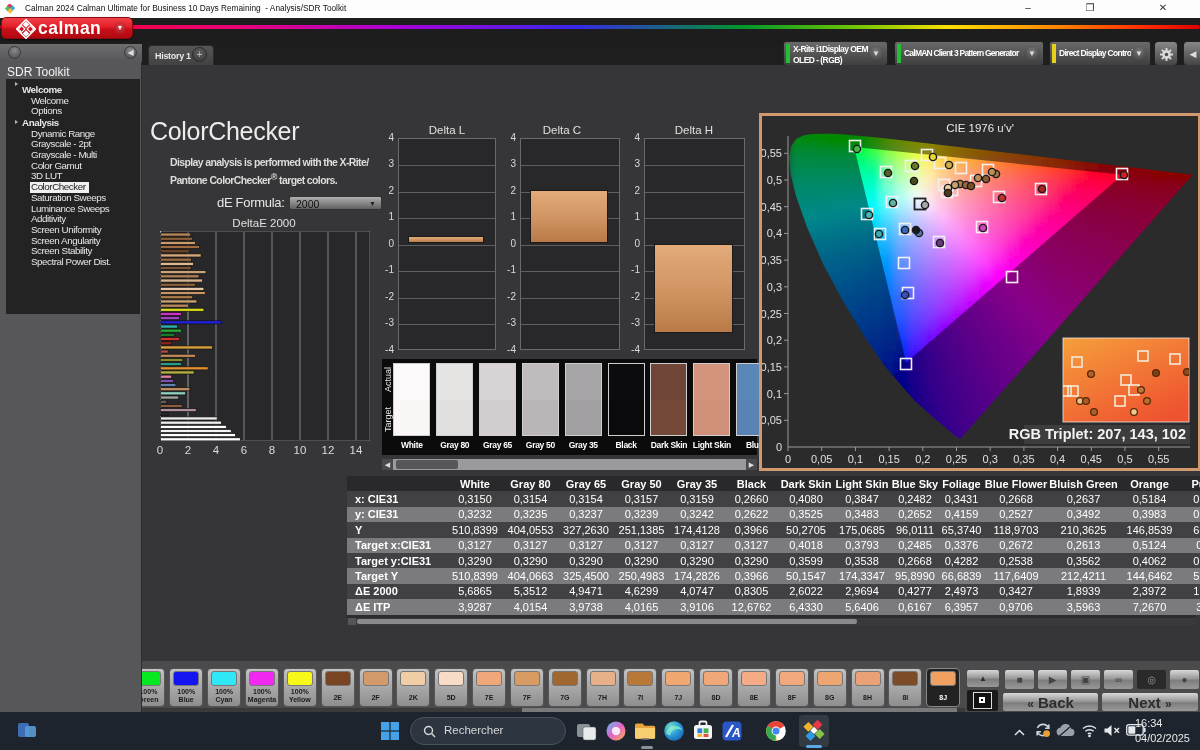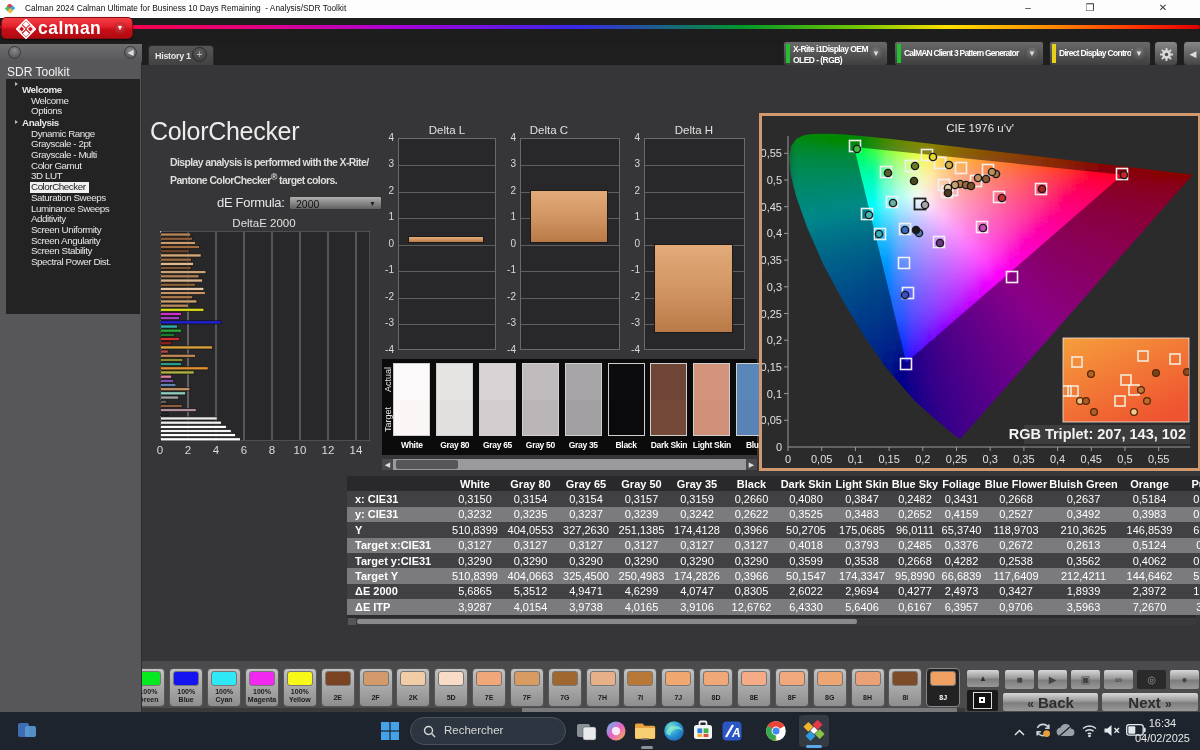--- a/index.html
+++ b/index.html
@@ -86,21 +86,21 @@
 .patch .pl { position:absolute; left:0; top:19px; width:100%; text-align:center; font-size:7px; line-height:8px; color:#1a1a1a; font-weight:bold; }
 .patch.selp { background:#222; border-color:#888; }
 .patch.selp .pl { color:#fff; }
 #bscroll { position:absolute; left:0px; top:47px; width:823px; height:4px; background:#3a3a3a; }
 .navbtn { position:absolute; background:linear-gradient(180deg,#d8d8d8,#9a9a9a 45%,#7e7e7e 55%,#989898); border:1px solid #4a4a4a; border-radius:3px; color:#2e2e2e; text-align:center; }
 
 
 #taskbar { position:absolute; left:0; top:712px; width:1200px; height:38px; background:#1d242d; }
 #search { position:absolute; left:410px; top:5px; width:156px; height:28px; border-radius:14px; background:#2d3540; border:1px solid #4a525c; color:#d8d8d8; font-size:11.5px; }
 .tico { position:absolute; top:6px; width:26px; height:26px; }
-#clock { position:absolute; right:10px; top:4px; font-size:11px; color:#e8e8e8; text-align:center; line-height:15px; }
+#clock { position:absolute; right:10px; top:4px; font-size:11px; color:#e8e8e8; text-align:left; line-height:15px; }
 </style>
 </head>
 <body>
 
 <div id="titlebar">
   <svg class="abs" style="left:5px;top:4px" width="10" height="10" viewBox="0 0 13 13">
     <rect x="3.2" y="0.4" width="5.4" height="5.4" fill="#e8374a" transform="rotate(45 6.5 3.2)"></rect>
     <rect x="0.4" y="3.2" width="5.4" height="5.4" fill="#3bb54a" transform="rotate(45 3.2 6.5)" opacity="0.9"></rect>
     <rect x="6.2" y="3.2" width="5.4" height="5.4" fill="#2e9ae0" transform="rotate(45 9.8 6.5)" opacity="0.9"></rect>
     <rect x="3.2" y="6.2" width="5.4" height="5.4" fill="#f0b42e" transform="rotate(45 6.5 9.8)" opacity="0.9"></rect>
@@ -276,21 +276,21 @@
     <div class="dbar" style="left:265px;top:171.4px;width:76px;height:6.9px"></div>
     <div class="glabel" style="left:231px;top:67.0px">4</div>
     <div class="glabel" style="left:231px;top:93.4px">3</div>
     <div class="glabel" style="left:231px;top:119.9px">2</div>
     <div class="glabel" style="left:231px;top:146.3px">1</div>
     <div class="glabel" style="left:231px;top:172.8px">0</div>
     <div class="glabel" style="left:231px;top:199.2px">-1</div>
     <div class="glabel" style="left:231px;top:225.6px">-2</div>
     <div class="glabel" style="left:231px;top:252.1px">-3</div>
     <div class="glabel" style="left:231px;top:278.5px">-4</div>
-    <div class="ctitle" style="left:366px;top:59px;width:80px">Delta C</div>
+    <div class="ctitle" style="left:379px;top:59px;width:80px">Delta C</div>
     <div class="chartbox" style="left:377px;top:73px;width:100px;height:212px">
       <div class="hgrid" style="top:26.4px"></div>
       <div class="hgrid" style="top:52.9px"></div>
       <div class="hgrid" style="top:79.3px"></div>
       <div class="hgrid" style="top:105.8px"></div>
       <div class="hgrid" style="top:132.2px"></div>
       <div class="hgrid" style="top:158.6px"></div>
       <div class="hgrid" style="top:185.1px"></div>
     </div>
     <div class="dbar" style="left:387px;top:125.1px;width:78px;height:53.1px"></div>

